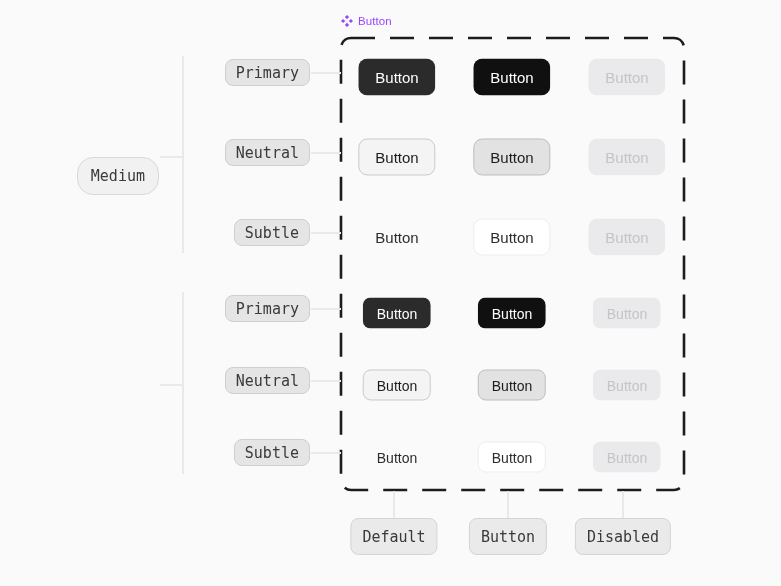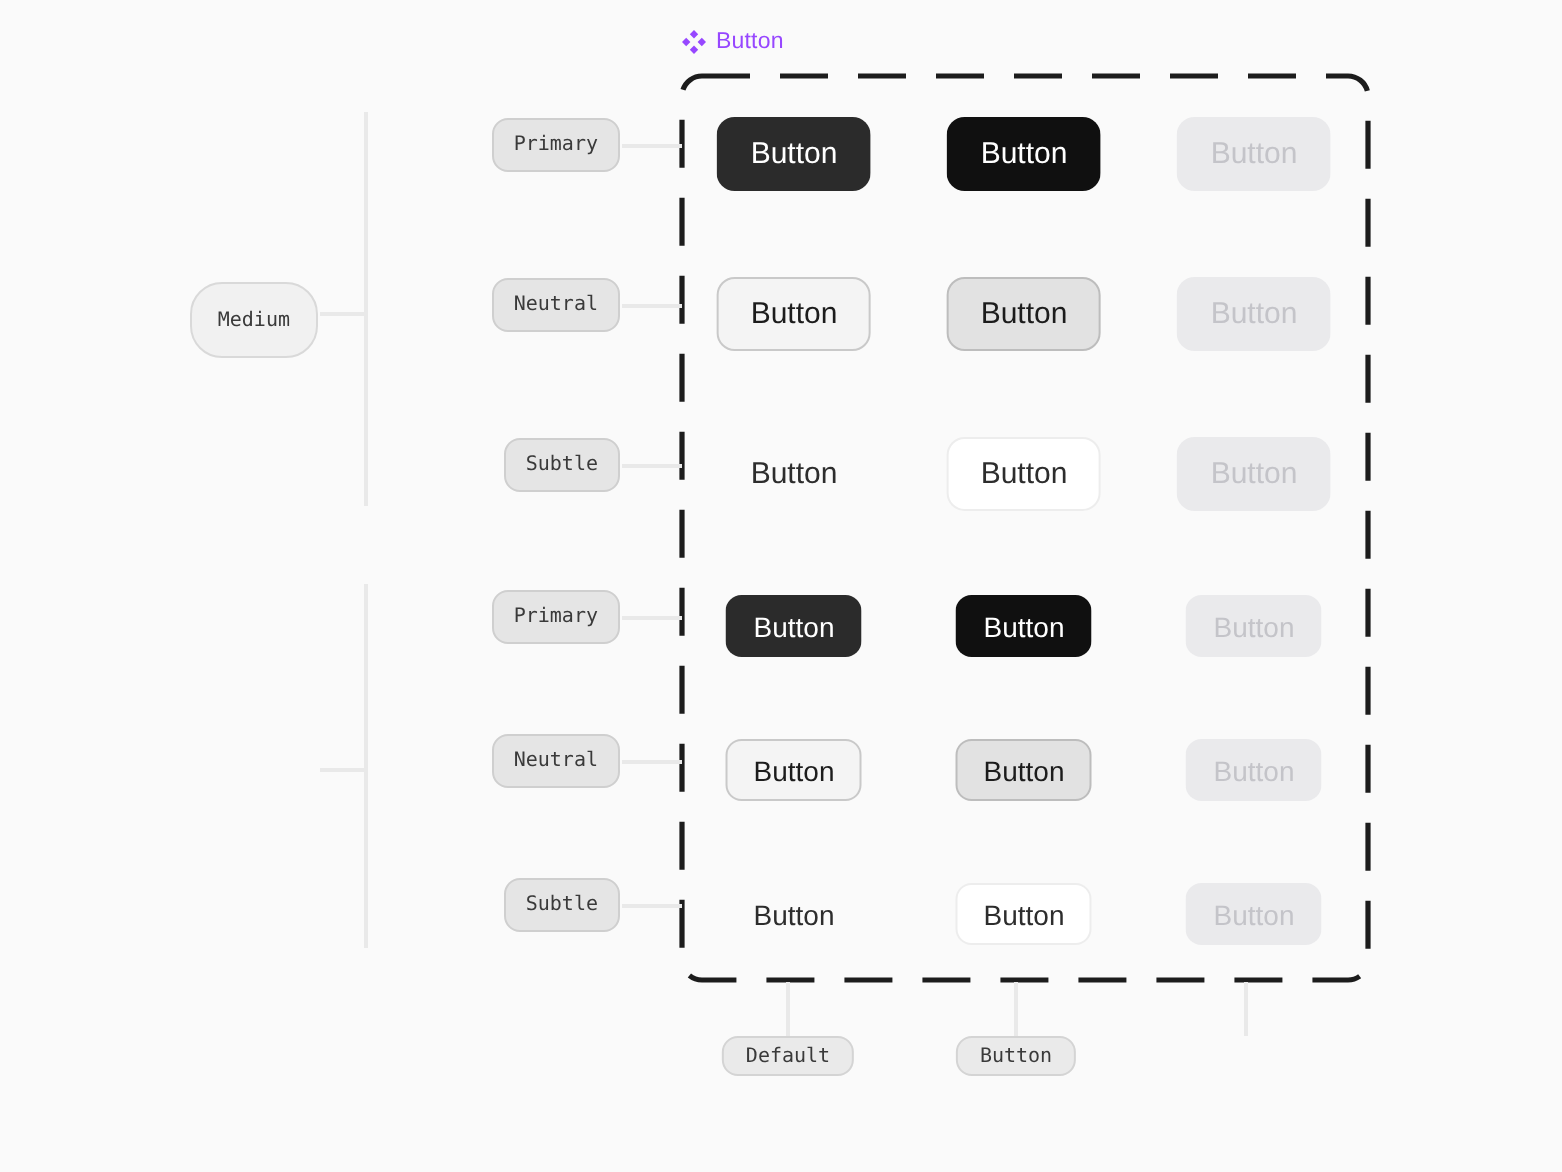--- a/index.html
+++ b/index.html
@@ -37,43 +37,44 @@
   .line.v { width: 2px; }
 
   
   .pill {
     position: absolute;
     display: flex;
     align-items: center;
     justify-content: center;
     box-sizing: border-box;
     font-family: "DejaVu Sans Mono", "Liberation Mono", monospace;
-    font-size: 10px;
+    font-size: 15px;
     color: var(--label-text, #3a3a3a);
     white-space: nowrap;
   }
   .row-label {
     right: 471px;
     height: 27px;
     padding: 0 10px;
     background: var(--label-pill-bg, #e5e5e5);
     border: 1px solid var(--label-pill-border, #cfcfcf);
     border-radius: 8px;
   }
   .size-label {
     right: 622px;
     height: 32px;
     padding: 18px 13px;
     background: var(--size-pill-bg, #f1f1f1);
     border: 1px solid var(--size-pill-border, #d9d9d9);
     border-radius: 16px;
+    margin-top: 16px;
   }
   .state-label {
     top: 518px;
-    height: 20px;
+    height: 37px;
     padding: 0 11px;
     transform: translateX(-50%);
     background: var(--state-pill-bg, #eaeaea);
     border: 1px solid var(--state-pill-border, #d4d4d4);
     border-radius: 8px;
   }
 
   
   .btn {
     position: absolute;
@@ -139,20 +140,21 @@
   <div class="pill row-label" style="top:59px;">Primary</div>
   <div class="pill row-label" style="top:139px;">Neutral</div>
   <div class="pill row-label" style="top:219px;">Subtle</div>
 
   <div class="pill row-label" style="top:295px;">Primary</div>
   <div class="pill row-label" style="top:367px;">Neutral</div>
   <div class="pill row-label" style="top:439px;">Subtle</div>
 
   <div class="pill state-label" style="left:394px;">Default</div>
   <div class="pill state-label" style="left:508px;">Button</div>
+  <div class="pill state-label" style="left:623px;">Disabled</div>
 
   <div class="btn md primary state-default" style="left:397px; top:77px;">Button</div>
   <div class="btn md primary state-hover" style="left:512px; top:77px;">Button</div>
   <div class="btn md state-disabled" style="left:627px; top:77px;">Button</div>
 
   <div class="btn md neutral state-default" style="left:397px; top:157px;">Button</div>
   <div class="btn md neutral state-hover" style="left:512px; top:157px;">Button</div>
   <div class="btn md state-disabled" style="left:627px; top:157px;">Button</div>
 
   <div class="btn md subtle state-default" style="left:397px; top:237px;">Button</div>

